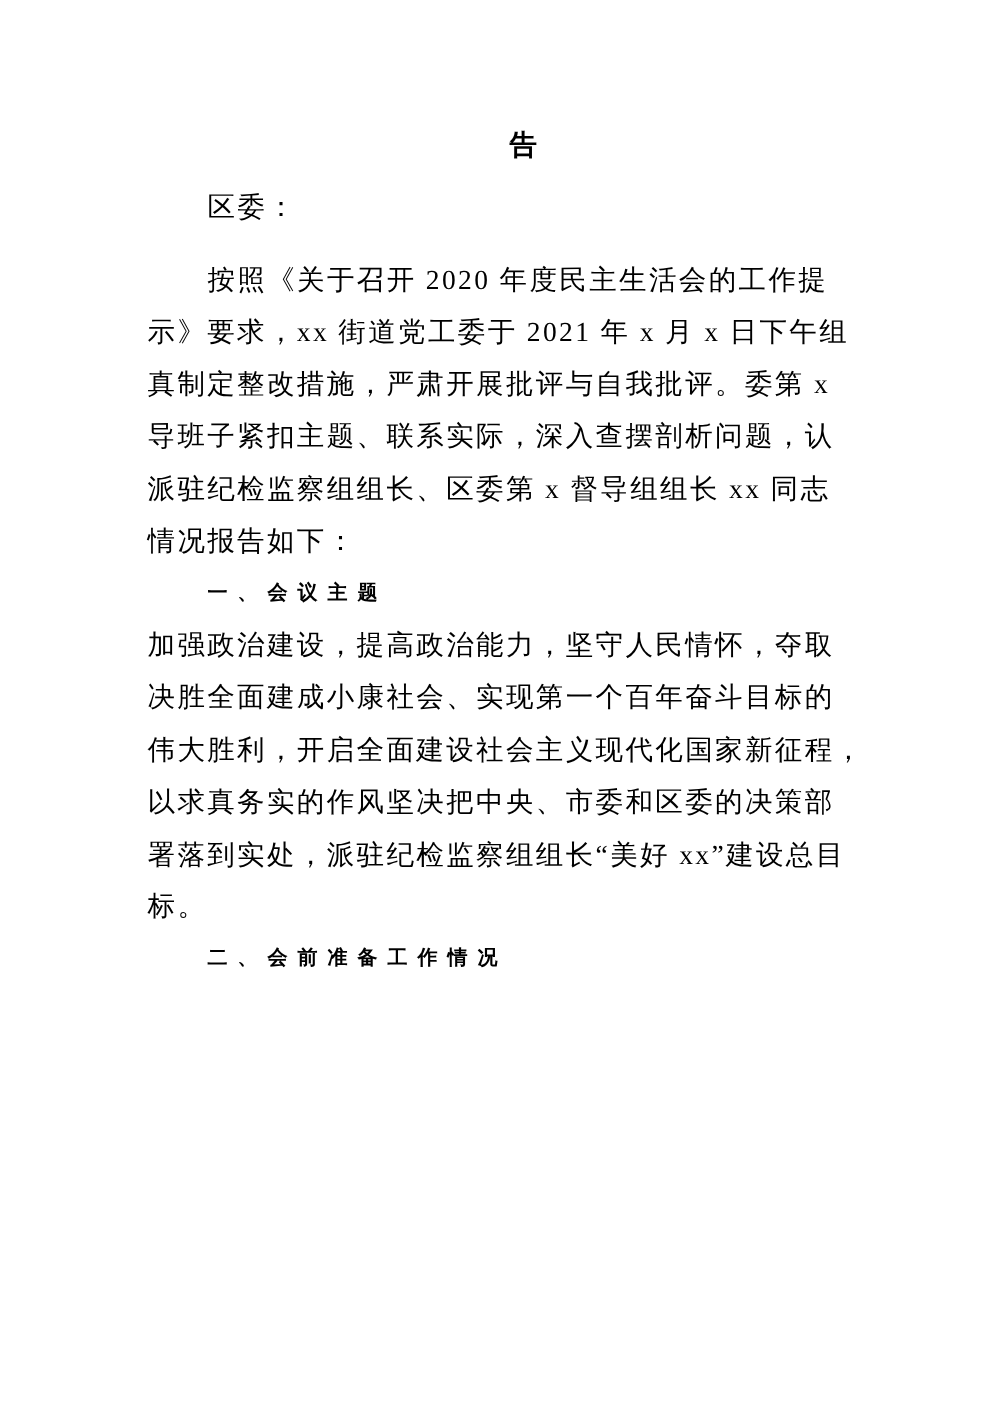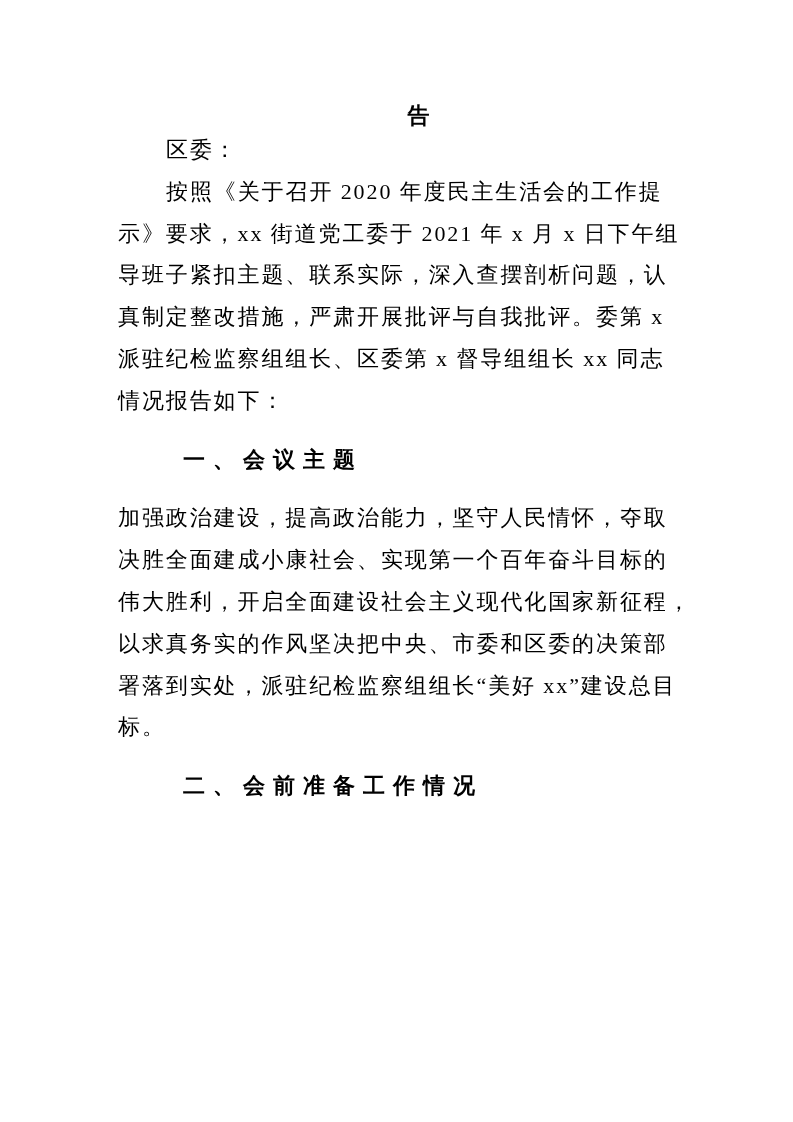--- a/index.html
+++ b/index.html
@@ -31,48 +31,48 @@
   }
   .tline { display: block; }
   .para { margin: 0; }
   .line {
     font-family: "Liberation Serif", "DejaVu Serif", serif;
     font-size: 22px;
     line-height: 41.8px;
     letter-spacing: 1.9px;
     white-space: nowrap;
   }
-  .indent { padding-left: 48px; }
+  .indent { padding-left: 48px; margin-top: 16px; }
   .heading {
-    margin: 17px;
+    margin: 0;
     padding-left: 48px;
     font-family: "Liberation Sans", "DejaVu Sans", sans-serif;
     font-weight: bold;
-    font-size: 22px;
+    font-size: 16px;
     line-height: 41.8px;
     letter-spacing: 8px;
     white-space: nowrap;
   }
 </style>
 </head>
 <body>
 
 <div class="page">
 
   <h1 class="title">
     <span class="tline">告</span>
   </h1>
 
   <div class="line indent">区委：</div>
 
   <div class="para">
     <div class="line indent">按照《关于召开 2020 年度民主生活会的工作提</div>
     <div class="line">示》要求，xx 街道党工委于 2021 年 x 月 x 日下午组</div>
+    <div class="line">真制定整改措施，严肃开展批评与自我批评。委第 x</div>
     <div class="line">导班子紧扣主题、联系实际，深入查摆剖析问题，认</div>
-    <div class="line">真制定整改措施，严肃开展批评与自我批评。委第 x</div>
     <div class="line">派驻纪检监察组组长、区委第 x 督导组组长 xx 同志</div>
     <div class="line">情况报告如下：</div>
   </div>
 
   <h2 class="heading">一、会议主题</h2>
 
   <div class="para">
     <div class="line">加强政治建设，提高政治能力，坚守人民情怀，夺取</div>
     <div class="line">决胜全面建成小康社会、实现第一个百年奋斗目标的</div>
     <div class="line">伟大胜利，开启全面建设社会主义现代化国家新征程，</div>

